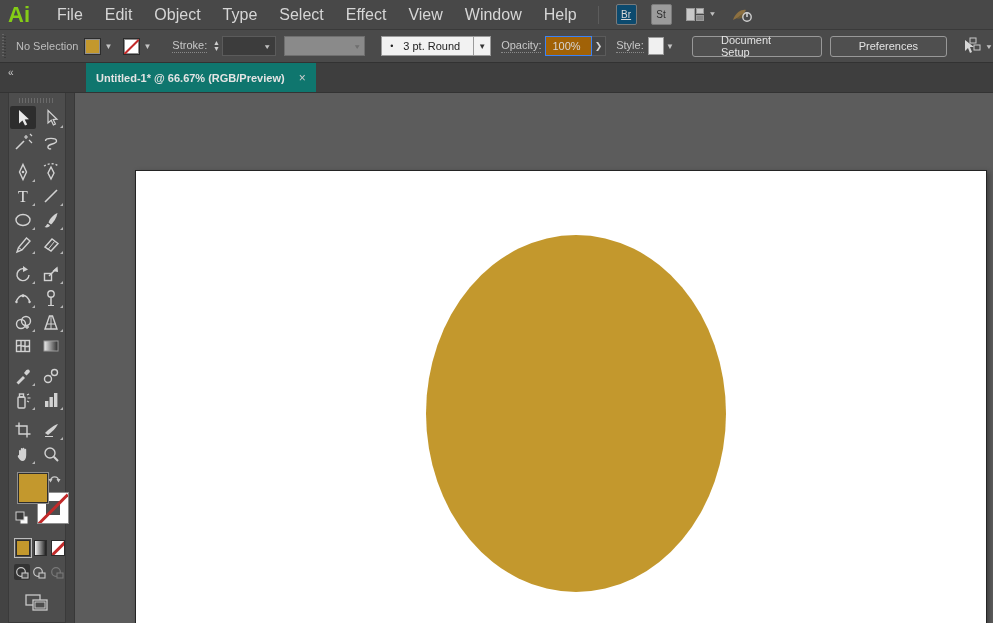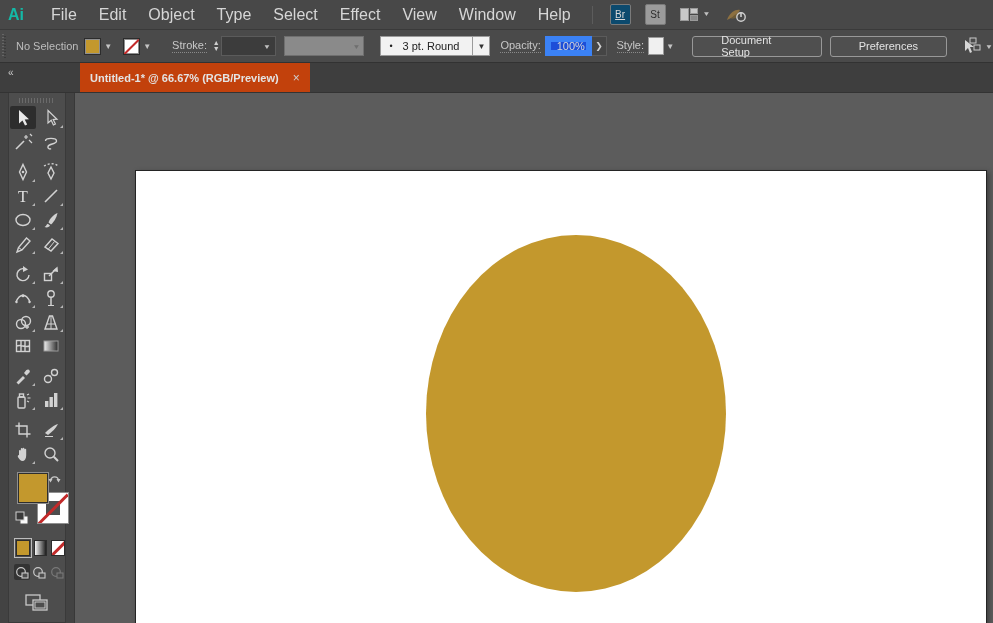--- a/index.html
+++ b/index.html
@@ -6,21 +6,21 @@
   html,body { width:993px; height:623px; overflow:hidden; }
   body {
     font-family:"Liberation Sans","DejaVu Sans",sans-serif;
     background:#484848; color:#cfcfcf; font-size:12px;
     position:relative; -webkit-font-smoothing:antialiased;
   }
 
   
   .menubar { position:absolute; left:0; top:0; width:993px; height:29px;
     background:#484848; display:flex; align-items:center; padding-left:8px; }
-  .ai-logo { color:#14b8a6; font-weight:bold; font-size:16px; margin-right:16px; letter-spacing:0; }
+  .ai-logo { color:#84cc16; font-weight:bold; font-size:22px; margin-right:16px; letter-spacing:0; }
   .menu-item { padding:0 11px; line-height:29px; color:#d6d6d6; font-size:16px; cursor:default; }
   .menu-sep { width:1px; height:18px; background:#5c5c5c; margin:0 10px; }
   .mb-iconbtn { width:21px; height:21px; margin:0 7px; display:flex; align-items:center;
     justify-content:center; font-size:10px; border-radius:2px; }
   .br-btn { border:1px solid #7a7a7a; background:#0c4a6e; color:#d8d8d8;text-decoration:underline; }
   .st-btn { background:#9b9b9b; color:#2d2d2d; border:1px solid #7a7a7a; }
   .chev { font-size:8px; color:#c0c0c0; transform:scaleY(.8); }
 
   
   .controlbar { position:absolute; left:0; top:29px; width:993px; height:34px;
@@ -46,35 +46,35 @@
   .dd-dark .chev { padding:0 4px; }
   .dd-disabled { background:#8a8a8a; border:1px solid #6f6f6f; height:20px; width:92px; margin-left:8px;
     display:flex; align-items:center; justify-content:flex-end; }
   .dd-disabled .chev { color:#6f6f6f; padding:0 3px; }
   .brush-dd { display:flex; height:20px; margin-left:16px; }
   .brush-main { background:#f2f2f2; color:#222; display:flex; align-items:center; padding:0 8px;
     width:92px; border:1px solid #9a9a9a; border-right:none; }
   .brush-main .dot { font-size:9px; margin-right:10px; }
   .brush-chev { background:#f2f2f2; border:1px solid #9a9a9a; width:18px; display:flex;
     align-items:center; justify-content:center; color:#333; font-size:8px; }
-  .opacity-field { background:#1d4ed8; border:6px solid #3b82f6; height:20px; width:52px;
+  .opacity-field { background:#a16207; border:1px solid #3b82f6; height:20px; width:52px;
     color:#d6d6d6; display:flex; align-items:center; padding-left:6px; }
   .opacity-btn { background:#454545; border:1px solid #5b5b5b; border-left:none; height:20px; width:16px;
     display:flex; align-items:center; justify-content:center; color:#cfcfcf; font-size:9px; }
   .style-swatch { width:18px; height:18px; background:#f0f0f0; border:1px solid #9a9a9a; }
   .push-btn { border:1px solid #989898; border-radius:3px; background:#4f4f4f; color:#e3e3e3;
     height:21px; padding:0 28px; font-size:11px; display:flex; align-items:center; margin-left:8px; }
   .sel-similar { display:flex; align-items:center; margin-left:14px; gap:4px; }
 
   
   .tabstrip { position:absolute; left:0; top:63px; width:993px; height:30px; background:#3e3e3e;
     border-bottom:1px solid #333; display:flex; align-items:stretch; }
   .collapse-btn { width:75px; display:flex; align-items:flex-start; padding:4px 0 0 8px;
     color:#c9c9c9; font-size:10px; }
-  .doc-tab { margin-left:5px; background:#c2410c; display:flex; align-items:center; padding:0 10px;
+  .doc-tab { margin-left:11px; background:#0f766e; display:flex; align-items:center; padding:0 10px;
     color:#e4e4e4; font-weight:bold; font-size:11px; gap:14px; }
   .tab-close { color:#cfcfcf; font-weight:normal; font-size:12px; }
 
   
   .dock { position:absolute; left:0; top:93px; width:75px; height:530px; background:#434343;
     border-right:1px solid #383838; }
   .toolpanel { position:absolute; left:8px; top:0; width:58px; height:530px; background:#4d4d4d;
     border:1px solid #3a3a3a; border-top:none; }
   .panel-grip { height:8px; margin:3px 10px 2px 10px;
     background:repeating-linear-gradient(to right,#6a6a6a 0 1px,transparent 1px 3px);

